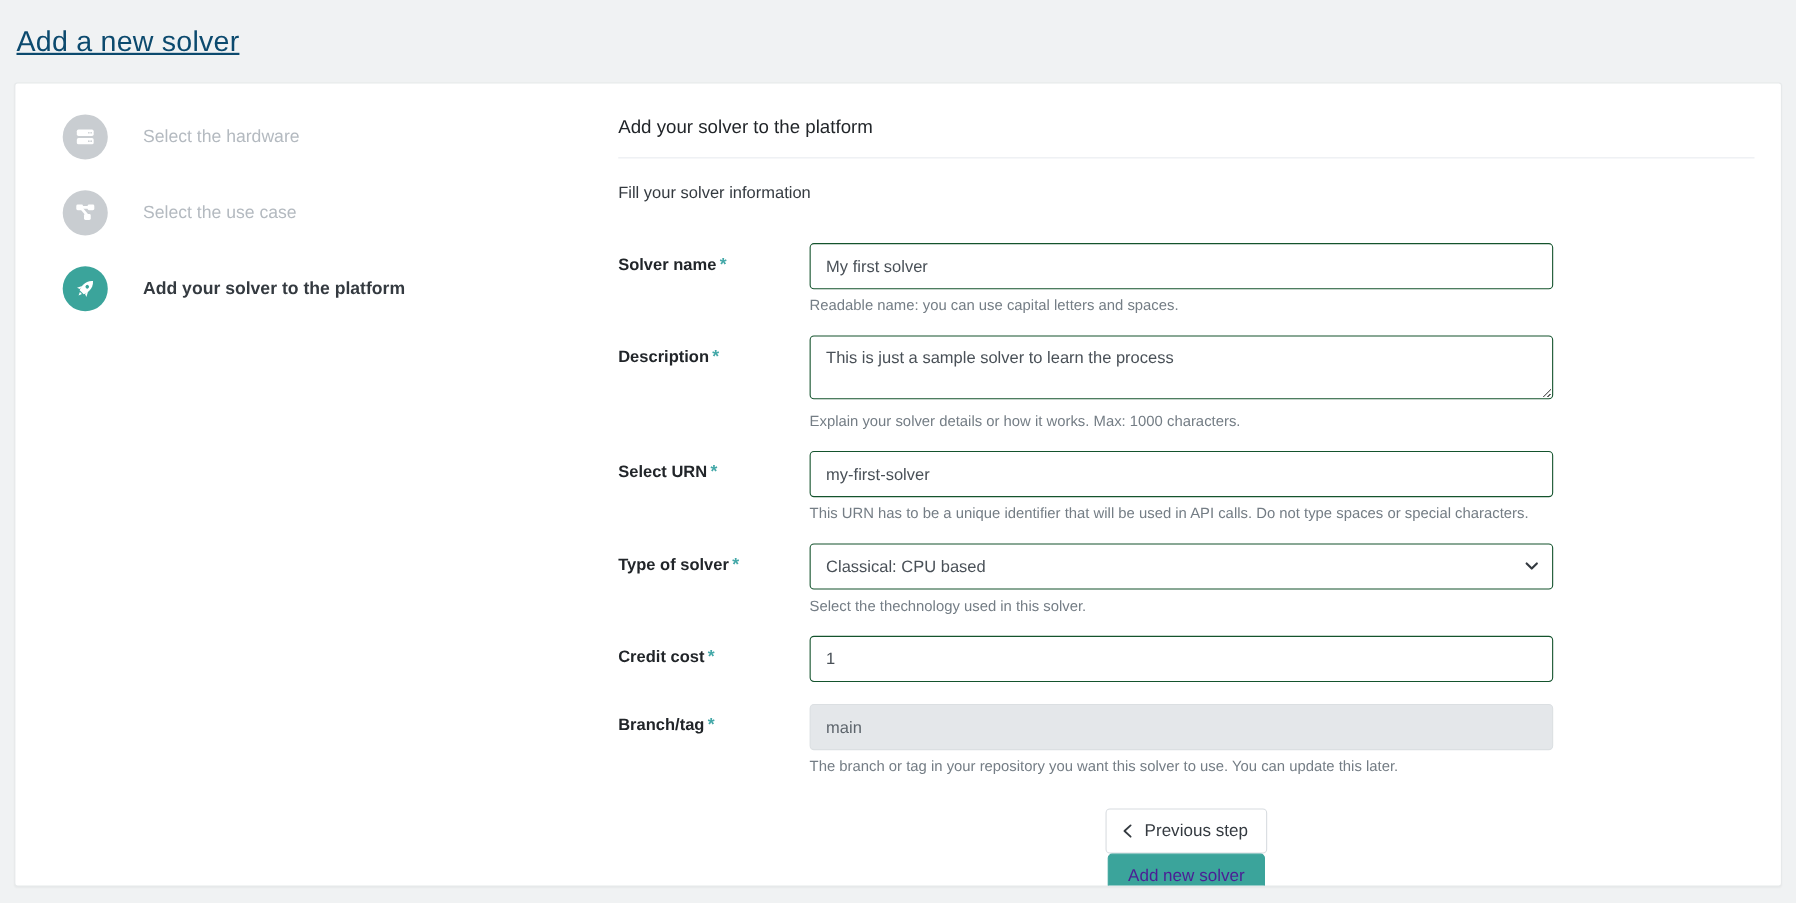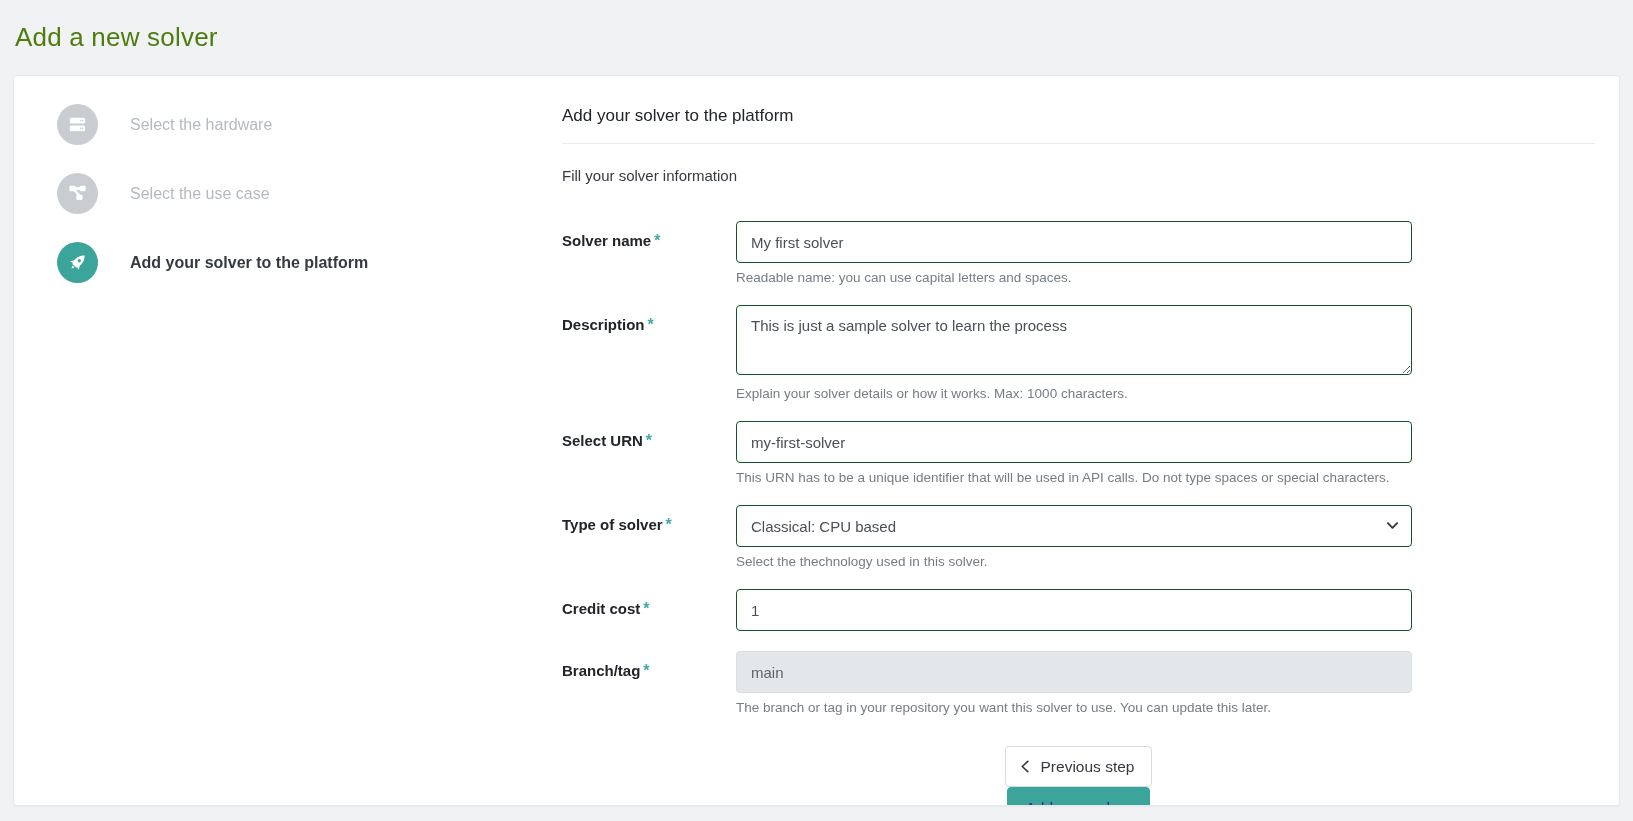--- a/index.html
+++ b/index.html
@@ -8,22 +8,23 @@
     font-family: "Liberation Sans", "DejaVu Sans", sans-serif;
     background: #f0f2f3;
     overflow: hidden;
   }
   .page-header {
     height: 75px;
     display: flex; align-items: center;
     padding-left: 15px;
   }
   .page-title {
-    font-size: 26px; font-weight: 400; color: #4d7c0f;
+    font-size: 26px; font-weight: 400; color: #0c4a6e;
     letter-spacing: .2px;
+    text-decoration: underline;
   }
   .card {
     margin: 0 13px;
     height: 731px;
     background: #ffffff;
     border: 1px solid #e6e9ea;
     border-radius: 3px;
     box-shadow: 0 1px 2px rgba(0,0,0,.04);
     display: flex;
     padding: 24px;
@@ -72,21 +73,21 @@
     width: 100%;
     border: 1px solid #14532d;
     border-radius: 4px;
     font-family: "Liberation Sans", "DejaVu Sans", sans-serif;
     font-size: 15px;
     color: #495057;
     background: #ffffff;
     outline: none;
   }
   .form-input, .form-select { height: 42px; padding: 0 14px; }
-  .form-textarea { height: 70px; padding: 9px 14px; resize: both; line-height: 1.4; }
+  .form-textarea { height: 58px; padding: 9px 14px; resize: both; line-height: 1.4; }
   .form-input:disabled {
     background: #e4e7ea;
     color: #5d656c;
     border-color: #dbdfe2;
   }
   .select-wrap { position: relative; }
   .form-select {
     -webkit-appearance: none; appearance: none;
     padding-right: 36px;
   }

